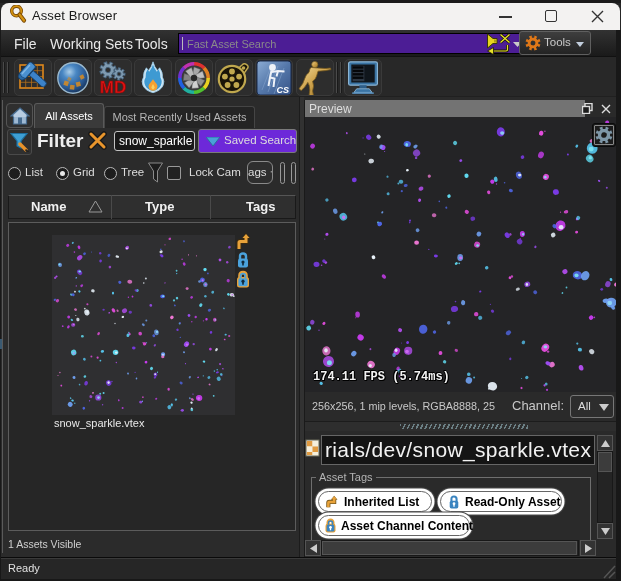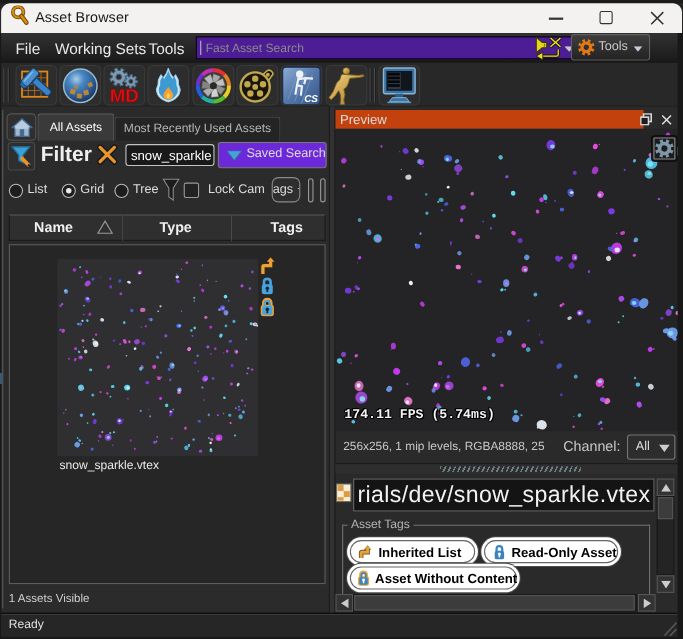--- a/index.html
+++ b/index.html
@@ -25,21 +25,21 @@
 #chk{left:167px;top:166px;width:14px;height:14px;background:#222;border:1px solid #999;border-radius:2px;}
 #agsbtn{left:247px;top:161px;width:26px;height:23px;border:1px solid #8a8a8a;border-radius:6px;color:#ddd;font-size:11.5px;line-height:21px;text-align:center;background:#2e2e2e;overflow:hidden;white-space:nowrap;}
 .sliver{top:162px;width:5px;height:22px;border:1px solid #999;border-radius:3px;background:#2e2e2e;position:absolute;}
 #lheader{left:8px;top:195px;width:288px;height:24px;background:#2f2f2f;border:1px solid #191919;border-top:1px solid #555;}
 .hcell{top:199px;font-weight:bold;font-size:13px;color:#f0f0f0;position:absolute;}
 .hsep{top:195px;width:1px;height:24px;background:#191919;border-right:1px solid #4a4a4a;position:absolute;}
 #lcontent{left:8px;top:222px;width:288px;height:309px;background:#262626;border:1px solid #5c5c5c;}
 #thumblbl{left:54px;top:417px;font-size:11px;color:#e8e8e8;}
 #assetsvisible{left:8px;top:538px;font-size:10.5px;color:#cfcfcf;}
 #rightpanel{left:305px;top:97px;width:316px;height:460px;background:#2a2a2a;}
-#pvheader{left:305px;top:100px;width:280px;height:17px;background:#c2410c;color:#ddd;font-size:12px;}
+#pvheader{left:305px;top:100px;width:280px;height:17px;background:#737373;color:#ddd;font-size:12px;}
 #gearbtn{left:592px;top:123px;width:24px;height:24px;background:#1c1c1c;border:1px solid #0a0a0a;outline:1px solid #888;outline-offset:-3px;border-radius:3px;display:flex;align-items:center;justify-content:center;}
 #fpstext{left:313px;top:370px;font-family:"Liberation Mono",monospace;font-weight:bold;font-size:12px;color:#f2f2f2;text-shadow:-1px 0 #000,1px 0 #000,0 -1px #000,0 1px #000,1px 1px #000,-1px -1px #000;}
 #inforow{left:312px;top:400px;font-size:10.8px;color:#c8c8c8;white-space:nowrap;}
 #channellbl{left:512px;top:398px;font-size:13px;color:#c8c8c8;}
 #channelbox{left:570px;top:395px;width:44px;height:23px;background:#2d2d2d;border:1px solid #777;border-radius:3px;color:#ddd;font-size:11.5px;}
 #splitter{left:305px;top:421px;width:316px;height:10px;background:#2e2e2e;border-top:1px solid #1c1c1c;}
 #hatch{left:400px;top:424px;width:128px;height:5px;background:repeating-linear-gradient(115deg,#6b7f84 0 1.5px,transparent 1.5px 4px);}
 #pathfield{left:321px;top:435px;width:274px;height:30px;background:#141414;border:1px solid #666;color:#f2f2f2;font-size:21px;overflow:hidden;white-space:nowrap;letter-spacing:0.35px;}
 #fieldset{left:311px;top:477px;width:280px;height:68px;border:1px solid #6f6f6f;border-bottom:none;}
 #ftlabel{left:316px;top:471px;font-size:11px;color:#b4b4b4;background:#2a2a2a;padding:0 3px;}
@@ -838,21 +838,21 @@
     <span style="margin-left:5px;display:flex;">
       <svg width="13" height="15" viewBox="0 0 14 18" style="display:block;">
 <path d="M4 8 L4 5.5 Q4 2.5 7 2.5 Q10 2.5 10 5.5 L10 8" fill="none" stroke="#e8a23a" stroke-width="3.6"></path>
 <rect x="1" y="7" width="12" height="10.5" rx="2.5" fill="#e8a23a"></rect>
 <path d="M4.6 8.2 L4.6 5.6 Q4.6 3.6 7 3.6 Q9.4 3.6 9.4 5.6 L9.4 8.2" fill="none" stroke="#3a84c0" stroke-width="1.8"></path>
 <rect x="2.4" y="8.2" width="9.2" height="8" rx="1.5" fill="#3a84c0"></rect>
 <circle cx="7" cy="11.2" r="1.6" fill="#fff"></circle>
 <rect x="6.2" y="11.7" width="1.6" height="3" fill="#fff"></rect>
 </svg>
     </span>
-    <span style="margin-left:4px;">Asset Without Content</span>
+    <span style="margin-left:4px;">Asset Channel Content</span>
   </div>
 <div class="sbtn" style="left:305px;top:540px;">
     <svg width="7" height="9" viewBox="0 0 7 9">
       <path d="M0 4.5 L7 0 L7 9 Z" fill="#ccc"></path>
     </svg>
   </div>
 <div class="abs" id="htrack"></div>
 <div class="abs" id="hthumb"></div>
 <div class="sbtn" style="left:580px;top:540px;">
     <svg width="7" height="9" viewBox="0 0 7 9">

